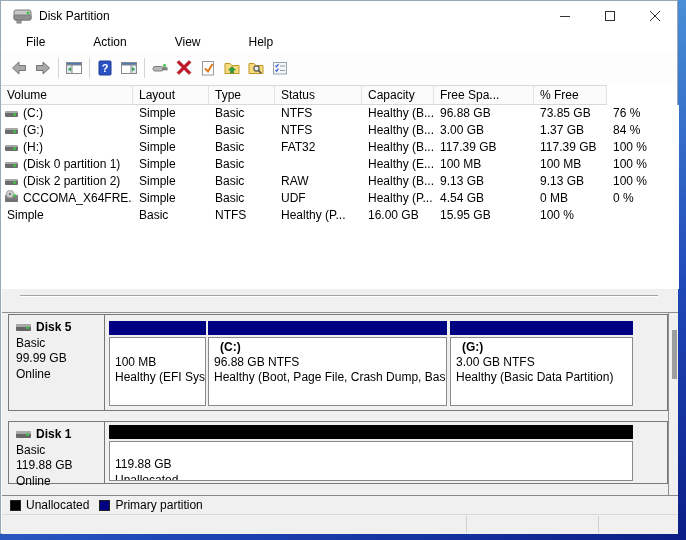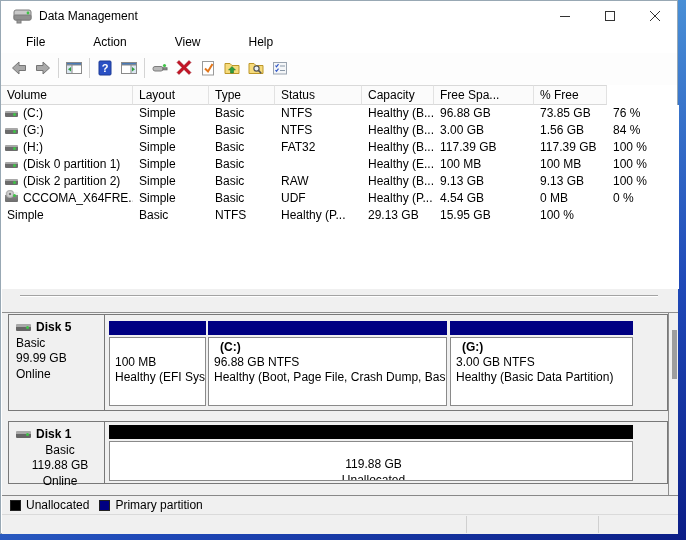--- a/index.html
+++ b/index.html
@@ -52,21 +52,21 @@
               border-radius:50%; background:radial-gradient(circle at 50% 50%, #777 18%, #ddd 30%, #9a9a9a 80%); }
   
   .splitter { position:absolute; left:1px; top:288px; width:676px; height:23px; background:#f0f0f0; }
   .splitter .groove { position:absolute; left:18px; right:20px; top:6px; height:1px; background:#a3a3a3; }
   .splitter .groove-hl { position:absolute; left:18px; right:20px; top:7px; height:1px; background:#ffffff; }
   
   .disk-pane { position:absolute; left:1px; top:311px; width:676px; height:183px;
                background:#f0f0f0; border-top:1px solid #8f8f8f; }
   .disk-row { position:absolute; left:6px; width:660px; background:#f0f0f0; border:1px solid #787878; }
   .disk-row.row0 { top:1px; height:97px; }
-  .disk-row.row1 { top:108px; height:63px;text-align:center; }
+  .disk-row.row1 { top:108px; height:63px; }
   .disk-head { position:absolute; left:0; top:0; bottom:0; width:96px; border-right:1px solid #787878;
                padding:5px 0 0 7px; line-height:15.5px; }
   .disk-head .dname { font-weight:bold; display:flex; align-items:center; }
   .disk-head-icon { display:inline-block; width:15px; height:7px; margin-right:5px;
               background:linear-gradient(#a8a8a8 40%,#666 40%); border-radius:1px; position:relative; }
   .disk-head-icon::after { content:""; position:absolute; right:2px; top:2px; width:3px; height:3px;
               border-radius:50%; background:#3ec446; }
   .part-strip { position:absolute; left:97px; top:0; bottom:0; right:0; }
   .part-cell { position:absolute; top:0; bottom:0; }
   .part-bar { position:absolute; left:0; right:0; top:6px; height:14px; }
@@ -94,21 +94,21 @@
 
 <div class="window">
 
   <div class="titlebar">
     <svg class="title-icon" viewBox="0 0 20 15">
       <rect x="1" y="1" width="17" height="10" rx="2" fill="#c9c9c9" stroke="#7d7d7d"></rect>
       <rect x="1" y="6" width="17" height="5" rx="1" fill="#8f8f8f" stroke="#7d7d7d"></rect>
       <circle cx="15" cy="4" r="1.4" fill="#3ec446"></circle>
       <rect x="4" y="11" width="4" height="3" fill="#9a9a9a" stroke="#7d7d7d"></rect>
     </svg>
-    <span class="title-text">Data Management</span>
+    <span class="title-text">Disk Partition</span>
     <div class="win-controls">
       <div class="win-btn">
         <svg width="10" height="10">
             <line x1="0" y1="5.5" x2="10" y2="5.5"></line>
           </svg>
       </div>
       <div class="win-btn">
         <svg width="10" height="10">
             <rect x="0.5" y="0.5" width="9" height="9"></rect>
           </svg>
@@ -234,21 +234,21 @@
       <div class="vol-row grid-cols">
         <div class="cell cell-volume">
           <span class="vol-icon" data-icon="disk"></span>
           <span>(G:)</span>
         </div>
         <div class="cell">Simple</div>
         <div class="cell">Basic</div>
         <div class="cell">NTFS</div>
         <div class="cell">Healthy (B...</div>
         <div class="cell">3.00 GB</div>
-        <div class="cell">1.56 GB</div>
+        <div class="cell">1.37 GB</div>
         <div class="cell">84 %</div>
       </div>
       <div class="vol-row grid-cols">
         <div class="cell cell-volume">
           <span class="vol-icon" data-icon="disk"></span>
           <span>(H:)</span>
         </div>
         <div class="cell">Simple</div>
         <div class="cell">Basic</div>
         <div class="cell">FAT32</div>
@@ -294,21 +294,21 @@
         <div class="cell">Healthy (P...</div>
         <div class="cell">4.54 GB</div>
         <div class="cell">0 MB</div>
         <div class="cell">0 %</div>
       </div>
       <div class="vol-row grid-cols">
         <div class="cell">Simple</div>
         <div class="cell">Basic</div>
         <div class="cell">NTFS</div>
         <div class="cell">Healthy (P...</div>
-        <div class="cell">29.13 GB</div>
+        <div class="cell">16.00 GB</div>
         <div class="cell">15.95 GB</div>
         <div class="cell">100 %</div>
       </div>
     </div>
 
   <div class="splitter">
     <div class="groove"></div>
     <div class="groove-hl"></div>
   </div>
 

